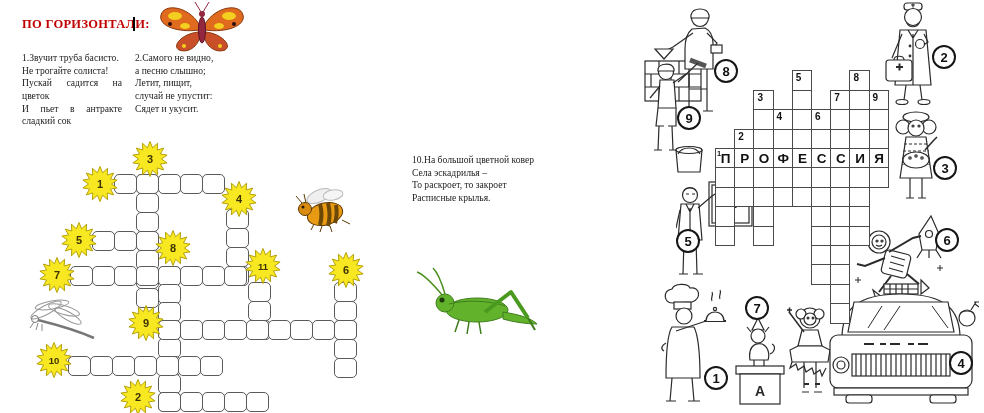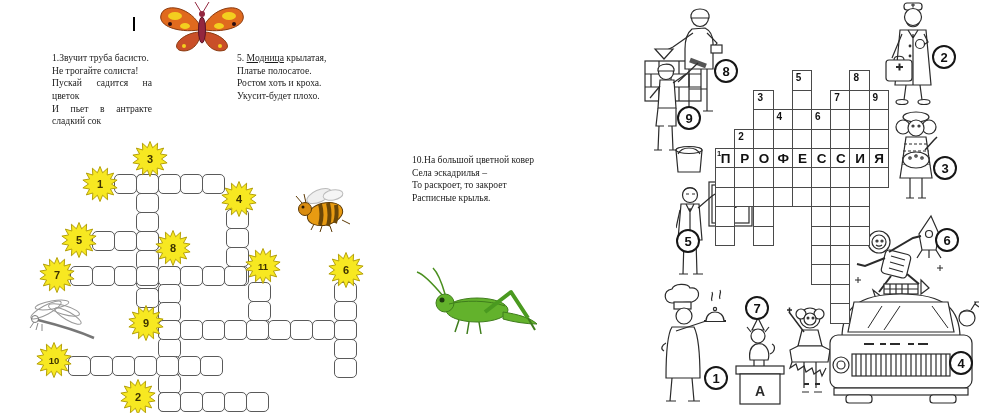--- a/index.html
+++ b/index.html
@@ -2,21 +2,21 @@
 <html><head>
 <meta charset="utf-8">
 <style>
   html,body{margin:0;padding:0;background:#fff;}
   #canvas{position:relative;width:984px;height:413px;background:#fff;overflow:hidden;
           font-family:"Liberation Serif",serif;color:#1a1a1a;}
   .page-title{position:absolute;left:22px;top:17px;font-weight:bold;font-size:12.5px;
               color:#c00000;letter-spacing:.3px;}
   .caret{position:absolute;left:133px;top:17px;width:1.5px;height:14px;background:#000;}
   .clue{position:absolute;font-size:9.6px;line-height:1.32;color:#1c1c1c;}
-  .clue.justify{text-align:justify;margin-left:30px;}
+  .clue.justify{text-align:justify;}
   .lcell{position:absolute;width:23px;height:20px;border:1px solid #5a5a5a;border-radius:5px;
          background:#fff;box-sizing:border-box;}
   .badge{position:absolute;width:36px;height:36px;}
   .rcell{position:absolute;width:20.2px;height:20.4px;border:1px solid #4a4a4a;background:#fff;
          box-sizing:border-box;}
   .rletter{position:absolute;width:19.2px;height:19.4px;display:flex;align-items:center;
            justify-content:center;font-family:"Liberation Sans",sans-serif;font-weight:bold;
            font-size:13.5px;color:#111;}
   .rlabel{position:absolute;font-family:"Liberation Sans",sans-serif;font-weight:bold;
           font-size:10px;color:#111;}
@@ -25,24 +25,25 @@
           font-family:"Liberation Sans",sans-serif;font-weight:bold;font-size:13px;color:#111;}
   .fig{position:absolute;}
   svg{display:block;}
   u{text-decoration:underline;}
 </style>
 </head>
 <body>
 
 <div id="canvas">
 
+  <div class="page-title">ПО ГОРИЗОНТАЛИ:</div>
   <span class="caret"></span>
 
   <div class="clue justify" style="left:22px;top:52px;width:100px;">1.Звучит труба басисто.<br> Не трогайте солиста!<br>Пускай садится на цветок<br>И пьет в антракте сладкий сок</div>
-  <div class="clue" style="left:237px;top:52px;width:102px;">5. <u>Модница</u> крылатая,<br>Платье полосатое.<br>Ростом хоть и кроха.<br>Укусит-будет плохо.</div>
+  <div class="clue" style="left:135px;top:52px;width:97px;">2.Самого не видно,<br>а песню слышно;<br>Летит, пищит,<br>случай не упустит:<br>Сядет и укусит.</div>
   <div class="clue" style="left:412px;top:154px;width:152px;">10.На большой цветной ковер<br>Села эскадрилья –<br>То раскроет,  то закроет<br>Расписные крылья.</div>
 
   <div class="fig" style="left:150px;top:0;">
     <svg width="105" height="54" viewBox="0 0 105 54">
       <path d="M49,24 C38,6 14,3 11,15 C8,26 28,33 49,30 Z" fill="#e06a1e" stroke="#8a3a10"></path>
       <path d="M55,24 C66,6 90,3 93,15 C96,26 76,33 55,30 Z" fill="#e06a1e" stroke="#8a3a10"></path>
       <path d="M49,32 C34,33 21,45 29,50 C40,54 50,44 50,34 Z" fill="#c94f28" stroke="#8a3a10"></path>
       <path d="M55,32 C70,33 83,45 75,50 C64,54 54,44 54,34 Z" fill="#c94f28" stroke="#8a3a10"></path>
       <ellipse cx="25" cy="16" rx="7" ry="4" fill="#f3cf1f"></ellipse>
       <ellipse cx="79" cy="16" rx="7" ry="4" fill="#f3cf1f"></ellipse>

